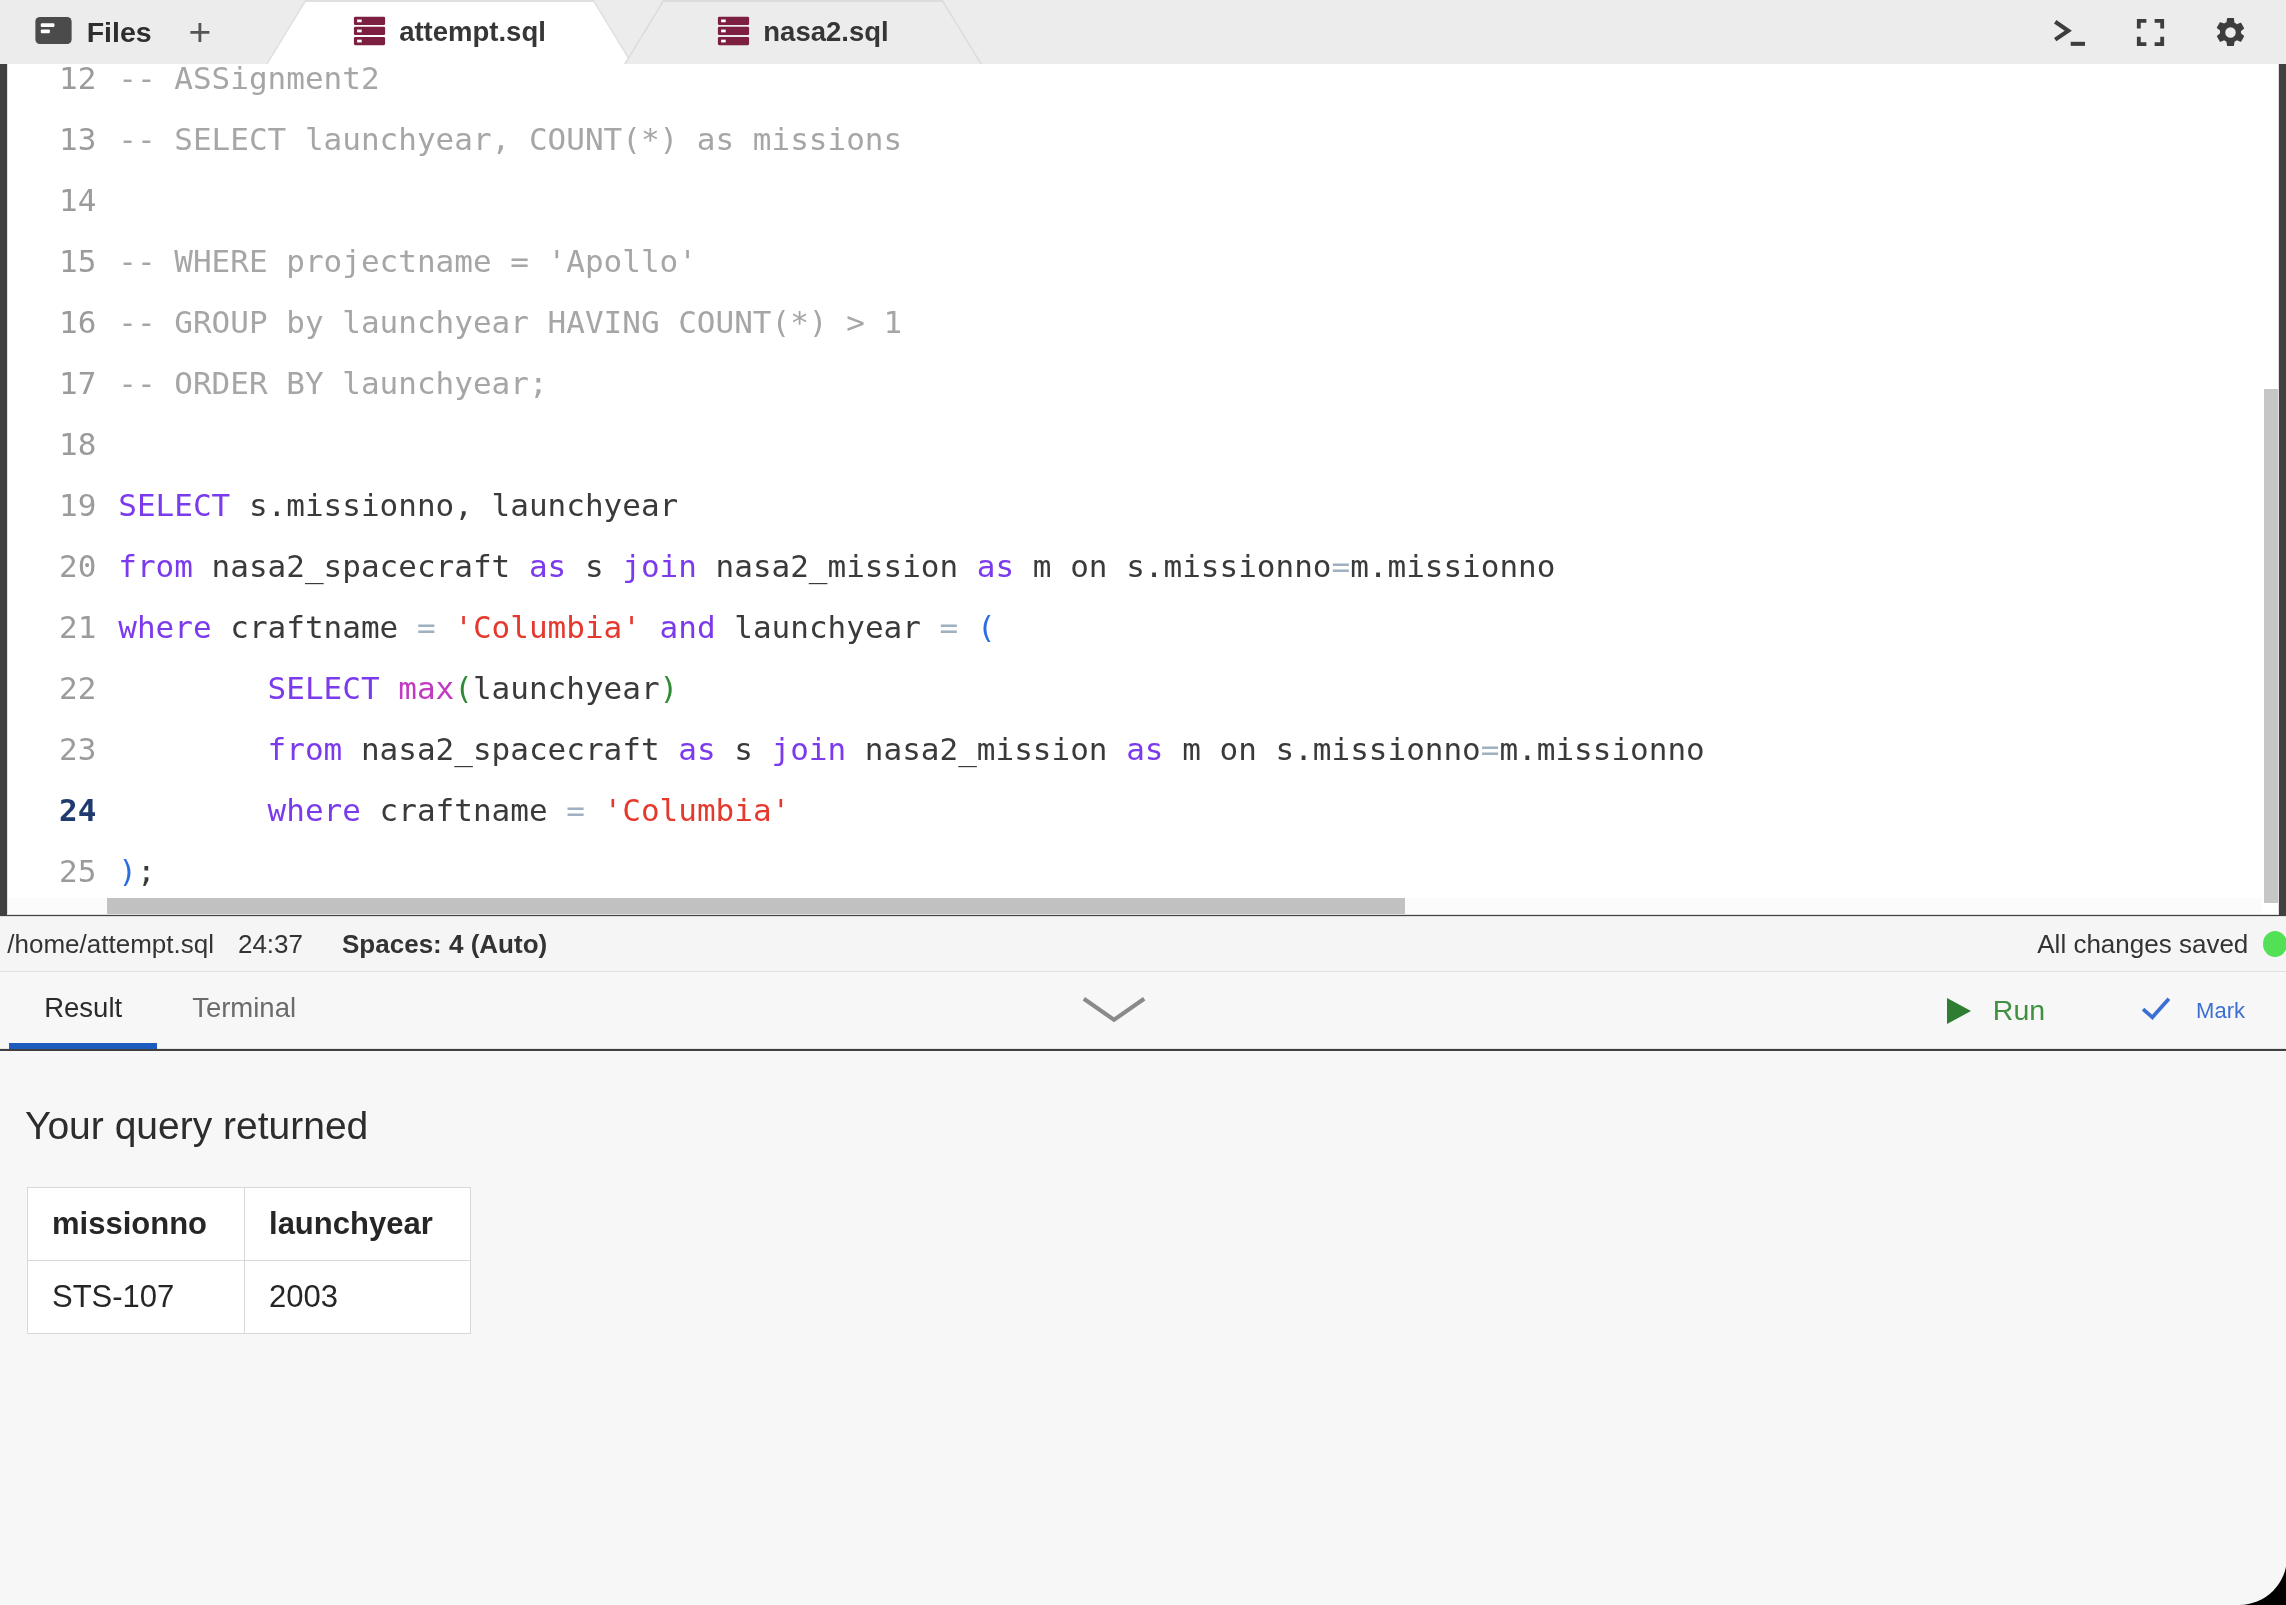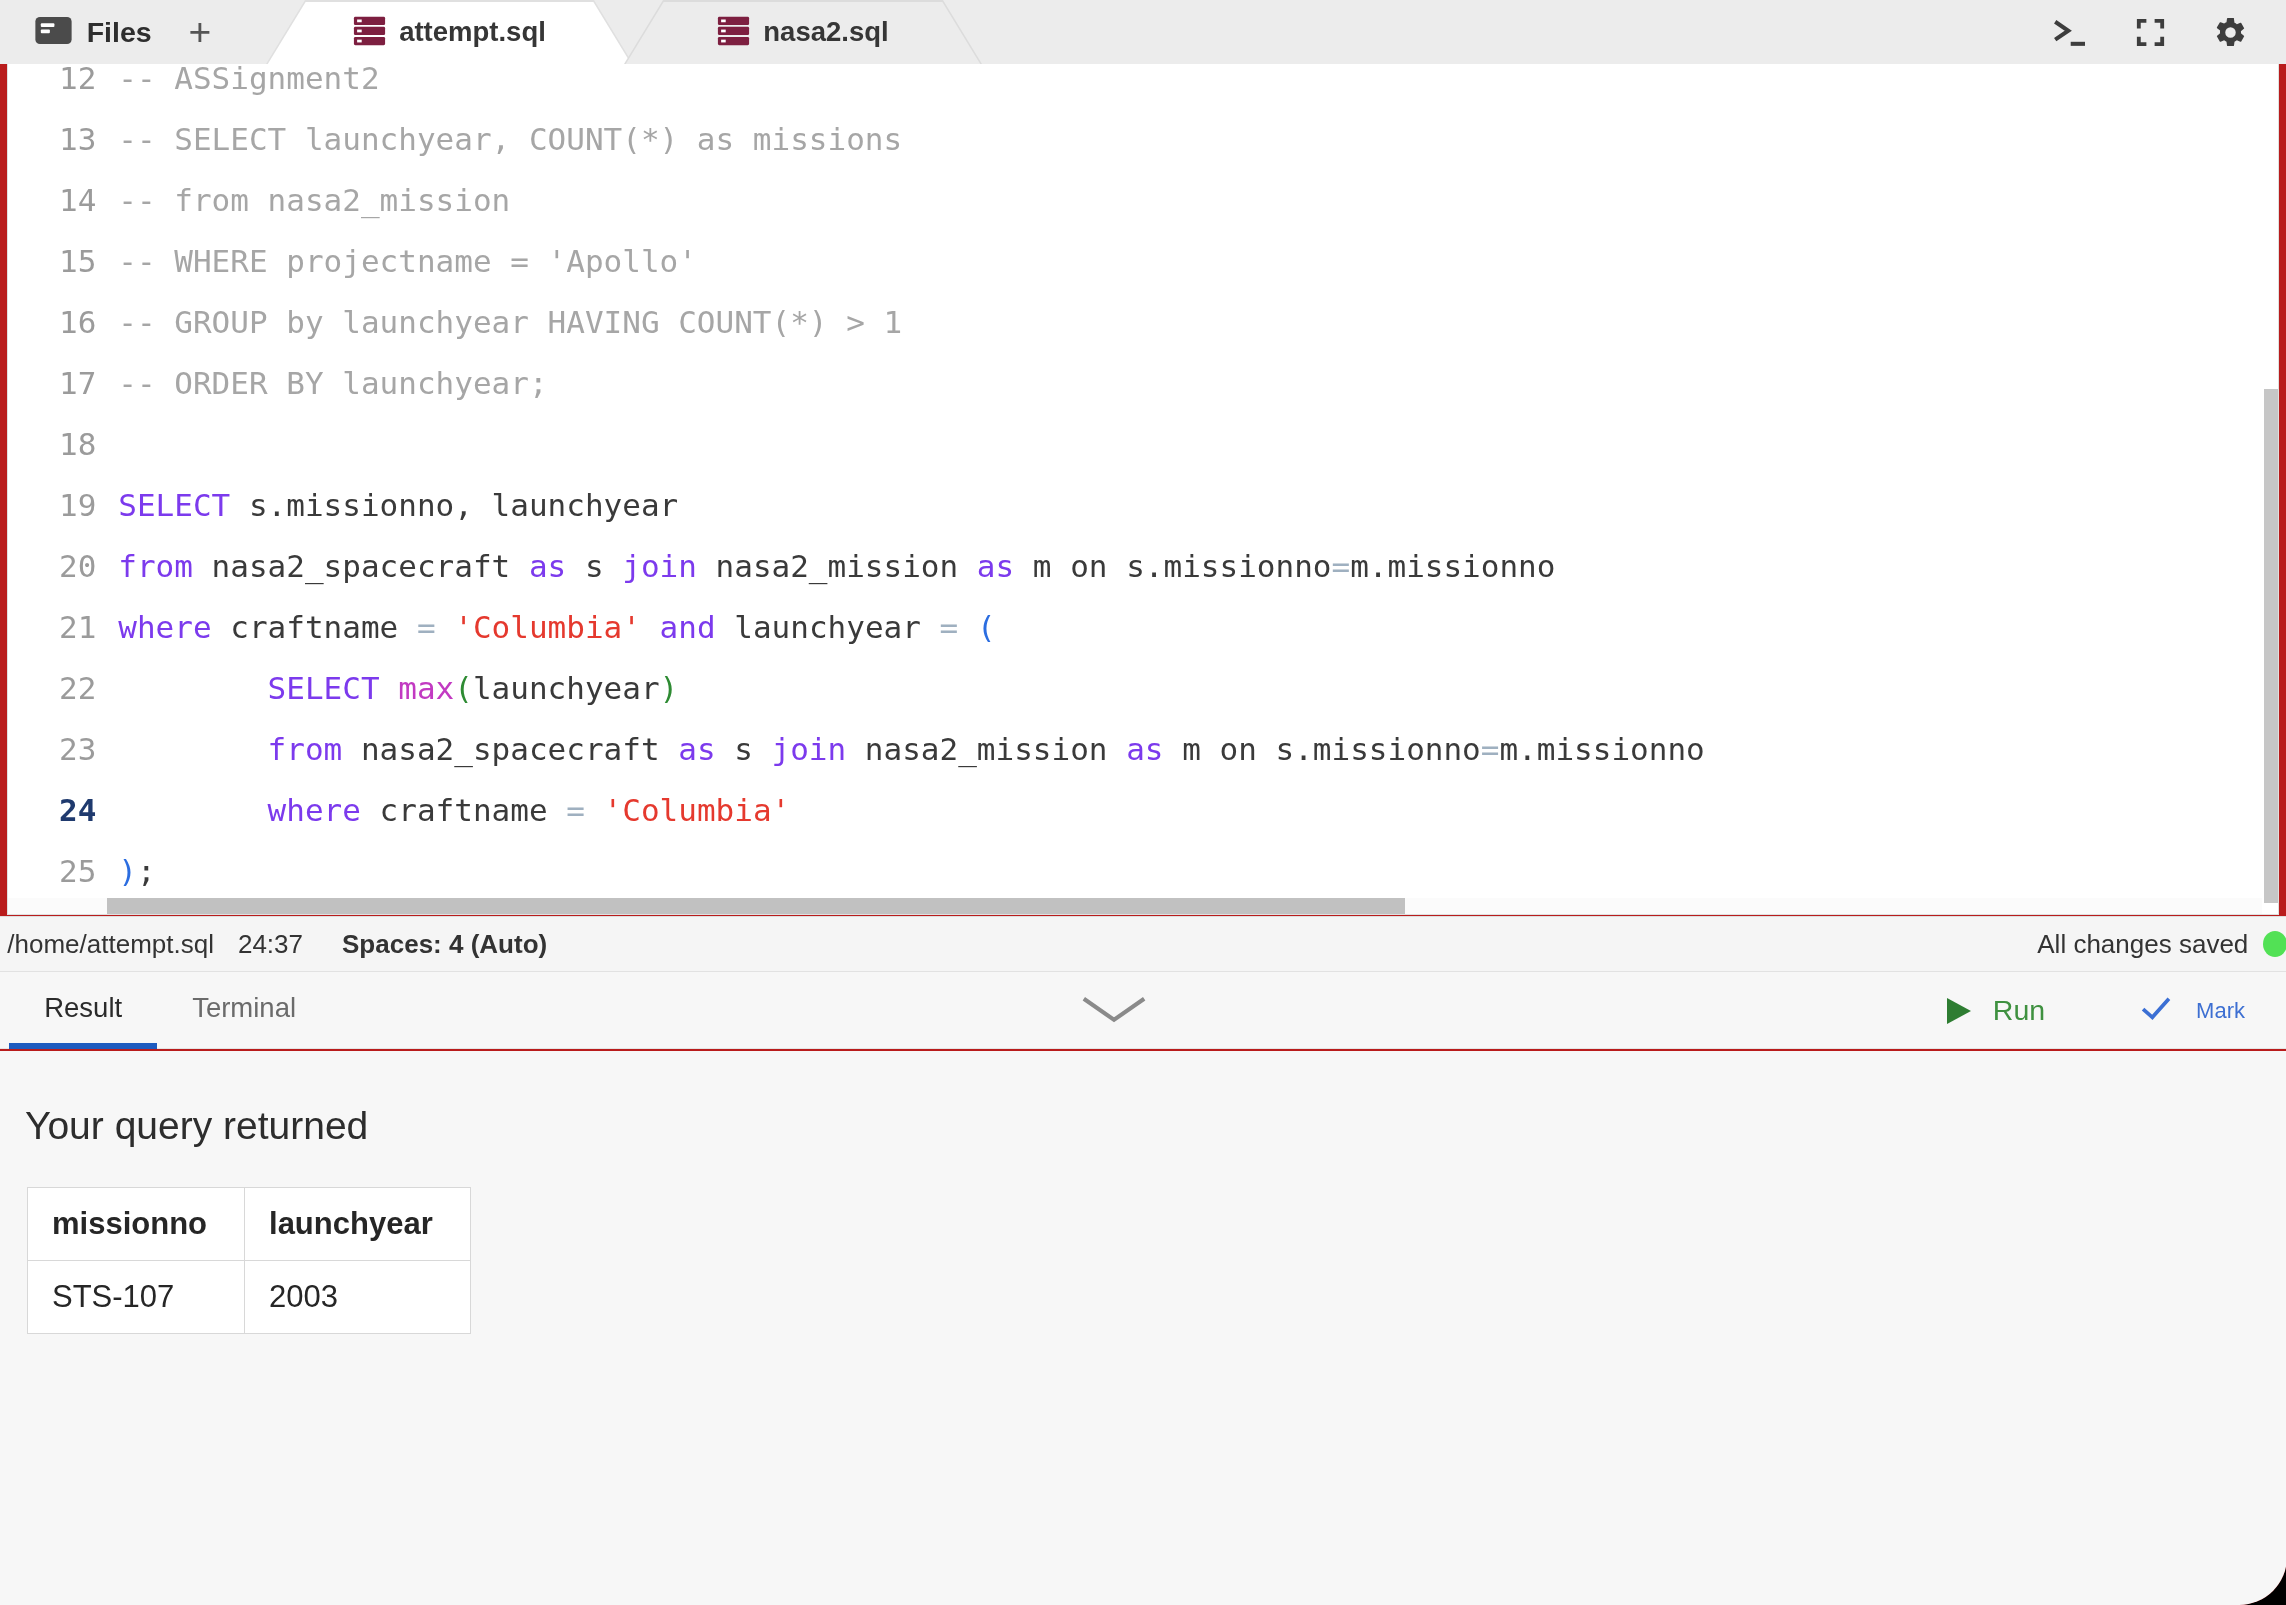--- a/index.html
+++ b/index.html
@@ -1,18 +1,18 @@
 <!DOCTYPE html>
 <html style="font-size:14.7px"><head>
 <meta charset="utf-8">
 <style>
   * { margin:0; padding:0; box-sizing:border-box; }
   html,body { width:2287px; height:1605px; background:#000; overflow:hidden; }
   .app {
-    position:relative; width:2287px; height:1605px; background:#b91c1c;
+    position:relative; width:2287px; height:1605px; background:#404040;
     font-family:"Liberation Sans", sans-serif; color:#333;
     border-bottom-right-radius:48px; overflow:hidden;
   }
   
   .topbar { position:absolute; left:0; top:0; width:2287px; height:64px; background:#ececec; }
   .files-btn { position:absolute; left:35px; top:0; height:64px; display:flex; align-items:center; gap:14.7px; cursor:pointer; }
   .files-label { font-size:28.5px; font-weight:600; color:#2e2e2e; }
   .newtab-btn { position:absolute; left:180px; top:0; height:64px; width:40px; display:flex; align-items:center; justify-content:center;
     font-size:39px; font-weight:300; color:#555; cursor:pointer; }
   .tab { position:absolute; top:0; height:64px; cursor:pointer; }
@@ -159,21 +159,20 @@
         <div class="code-line">
           <span class="gutter-num">12</span>
           <span class="code-text"><span class="tk-cm">-- ASSignment2</span></span>
         </div>
         <div class="code-line">
           <span class="gutter-num">13</span>
           <span class="code-text"><span class="tk-cm">-- SELECT launchyear, COUNT(*) as missions</span></span>
         </div>
         <div class="code-line">
           <span class="gutter-num">14</span>
-          <span class="code-text"><span class="tk-cm">-- from nasa2_mission</span></span>
         </div>
         <div class="code-line">
           <span class="gutter-num">15</span>
           <span class="code-text"><span class="tk-cm">-- WHERE projectname = 'Apollo'</span></span>
         </div>
         <div class="code-line">
           <span class="gutter-num">16</span>
           <span class="code-text"><span class="tk-cm">-- GROUP by launchyear HAVING COUNT(*) &gt; 1</span></span>
         </div>
         <div class="code-line">

